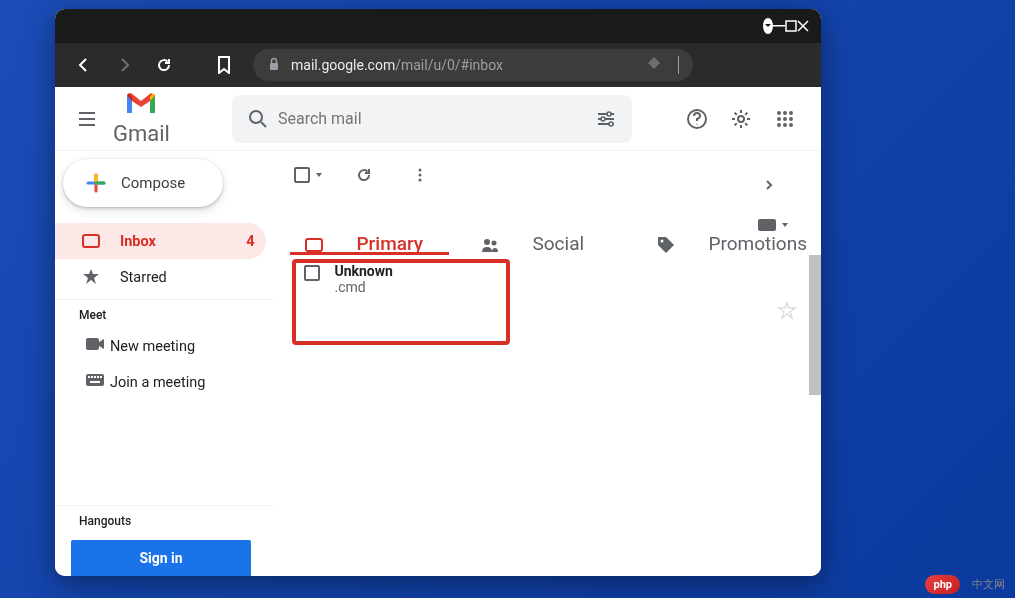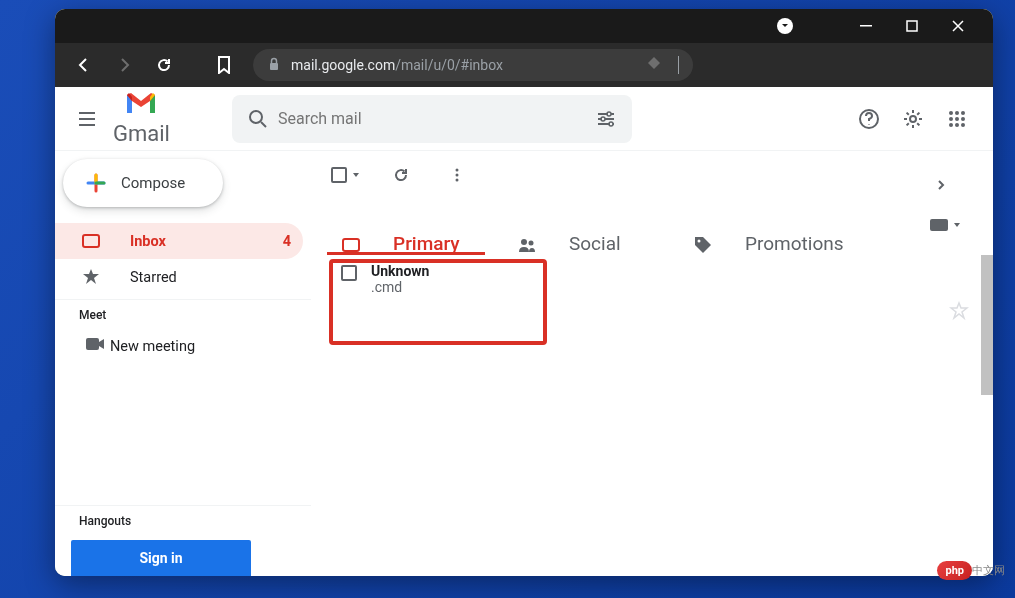--- a/index.html
+++ b/index.html
@@ -1,18 +1,18 @@
 <!DOCTYPE html>
 <html><head>
   <meta charset="utf-8">
   <style>
     * { margin: 0; padding: 0; box-sizing: border-box; font-family: 'Google Sans', Roboto, Arial, sans-serif; }
     body { width: 1015px; height: 598px; background: linear-gradient(135deg, #1a4db8 0%, #0b3a9e 100%); overflow: hidden; position: relative; }
     
-    .browser-window { position: absolute; top: 9px; left: 55px; width: 938px; height: 567px; background: #fef9c3; border-radius: 10px; overflow: hidden; box-shadow: 0 8px 30px rgba(0,0,0,0.4); }
+    .browser-window { position: absolute; top: 9px; left: 55px; width: 766px; height: 567px; background: #fef9c3; border-radius: 10px; overflow: hidden; box-shadow: 0 8px 30px rgba(0,0,0,0.4); }
     
     .title-bar { height: 34px; background: #1a1a1a; display: flex; align-items: center; justify-content: flex-end; padding: 0 12px; }
     .title-bar .tab-indicator { width: 16px; height: 16px; background: #fff; border-radius: 50%; margin-right: auto; margin-left: 710px; display: flex; align-items: center; justify-content: center; }
     .title-bar .tab-indicator svg { width: 10px; height: 10px; }
     .win-btn { width: 46px; height: 32px; display: flex; align-items: center; justify-content: center; color: #fff; }
     
     .nav-bar { height: 44px; background: #2b2b2b; display: flex; align-items: center; padding: 0 12px; gap: 6px; }
     .nav-btn { width: 34px; height: 34px; display: flex; align-items: center; justify-content: center; color: #9aa0a6; border-radius: 50%; }
     .nav-btn.active { color: #fff; }
     .url-bar { flex: 1; max-width: 440px; height: 32px; background: #3c3c3c; border-radius: 16px; display: flex; align-items: center; padding: 0 14px; gap: 10px; margin-left: 6px; }
@@ -33,21 +33,21 @@
     .search-input { flex: 1; border: none; background: transparent; font-size: 16px; color: #5f6368; outline: none; }
     .search-options { width: 40px; height: 40px; display: flex; align-items: center; justify-content: center; }
     .header-right { display: flex; align-items: center; gap: 4px; margin-left: auto; padding-right: 8px; }
     .header-icon-btn { width: 40px; height: 40px; display: flex; align-items: center; justify-content: center; border-radius: 50%; color: #5f6368; }
     
     .gmail-body { display: flex; flex: 1; overflow: hidden; }
     
     .sidebar { width: 256px; padding-top: 8px; display: flex; flex-direction: column; }
     .compose-btn { height: 48px; width: 160px; margin-left: 8px; background: #fff; border: none; border-radius: 24px; box-shadow: 0 1px 3px rgba(60,64,67,0.3), 0 4px 8px rgba(60,64,67,0.15); display: flex; align-items: center; padding: 0 22px; gap: 14px; font-size: 15px; color: #3c4043; cursor: pointer; margin-bottom: 16px; }
     .compose-icon { width: 22px; height: 22px; }
-    .nav-item { height: 36px; display: flex; align-items: center; padding: 0 12px 0 26px; border-radius: 0 18px 18px 0; gap: 29px; font-size: 14.5px; cursor: pointer; margin-right: 8px; }
+    .nav-item { height: 36px; display: flex; align-items: center; padding: 0 12px 0 26px; border-radius: 0 18px 18px 0; gap: 19px; font-size: 14.5px; cursor: pointer; margin-right: 8px; }
     .nav-item.active { background: #fce8e6; color: #d93025; font-weight: 700; }
     .nav-item-icon { width: 20px; display: flex; align-items: center; justify-content: center; }
     .nav-item-label { flex: 1; }
     .nav-item-count { font-weight: 700; }
     .nav-item.starred { color: #202124; }
     .section-title { padding: 8px 0 6px 24px; font-size: 12px; font-weight: 500; color: #202124; border-top: 1px solid #f1f3f4; margin-top: 4px; }
     .meet-item { height: 36px; display: flex; align-items: center; padding: 0 12px 0 30px; gap: 5px; font-size: 14.5px; color: #202124; cursor: pointer; }
     .hangouts-section { margin-top: auto; }
     .signin-btn { background: #1a73e8; color: #fff; border: none; height: 36px; width: 180px; margin: 6px 0 0 16px; font-size: 14px; font-weight: 700; cursor: pointer; border-radius: 2px 2px 0 0; }
     
@@ -71,21 +71,21 @@
     .email-highlight { position: absolute; top: 4px; left: 2px; width: 218px; height: 86px; border: 4px solid #d93025; border-radius: 4px; pointer-events: none; }
     .email-checkbox { width: 16px; height: 16px; border: 2px solid #5f6368; border-radius: 2px; margin-top: 2px; margin-right: 14px; }
     .email-content { flex: 1; }
     .email-sender { font-size: 14px; font-weight: 700; color: #202124; }
     .email-subject { font-size: 14px; font-weight: 700; color: #202124; }
     .email-snippet { font-size: 14px; color: #5f6368; }
     .email-star { margin-left: auto; color: #dadce0; margin-top: 38px; margin-right: 10px; }
     
     .scrollbar { position: absolute; right: 0; top: 0; width: 12px; height: 140px; background: #c1c1c1; border-radius: 0; }
     
-    .watermark { position: absolute; bottom: 18px; right: 10px; display: flex; align-items: center; gap: 0; z-index: 100; }
+    .watermark { position: absolute; bottom: 4px; right: 10px; display: flex; align-items: center; gap: 12px; z-index: 100; }
     .php-badge { background: linear-gradient(135deg, #e84040, #c62020); color: #fff; padding: 3px 8px; border-radius: 10px; font-size: 11px; font-weight: bold; }
     .cn-text { color: #888; font-size: 11px; }
   </style>
 </head>
 <body>
 
 <div class="browser-window">
   <div class="title-bar">
     <div class="tab-indicator">
       <svg viewBox="0 0 10 10">
@@ -243,20 +243,34 @@
         <div class="section-title">Meet</div>
         <div class="meet-item">
           <span>
             <svg width="20" height="16" viewBox="0 0 20 16">
                 <rect x="1" y="2" width="13" height="12" rx="2" fill="#5f6368"></rect>
                 <path d="M14 6 L19 3 L19 13 L14 10 Z" fill="#5f6368"></path>
               </svg>
           </span>
           <span>New meeting</span>
         </div>
+        <div class="meet-item">
+          <span>
+            <svg width="20" height="14" viewBox="0 0 20 14">
+                <rect x="1" y="1" width="18" height="12" rx="2" fill="#5f6368"></rect>
+                <rect x="3" y="3" width="2" height="2" fill="#fff"></rect>
+                <rect x="6" y="3" width="2" height="2" fill="#fff"></rect>
+                <rect x="9" y="3" width="2" height="2" fill="#fff"></rect>
+                <rect x="12" y="3" width="2" height="2" fill="#fff"></rect>
+                <rect x="15" y="3" width="2" height="2" fill="#fff"></rect>
+                <rect x="5" y="8" width="10" height="2" fill="#fff"></rect>
+              </svg>
+          </span>
+          <span>Join a meeting</span>
+        </div>
         <div class="hangouts-section">
           <div class="section-title" style="border-top:1px solid #f1f3f4">Hangouts</div>
           <button class="signin-btn">Sign in</button>
         </div>
       </div>
 
       <div class="main">
         <div class="toolbar">
           <div class="select-all">
             <div class="checkbox"></div>

